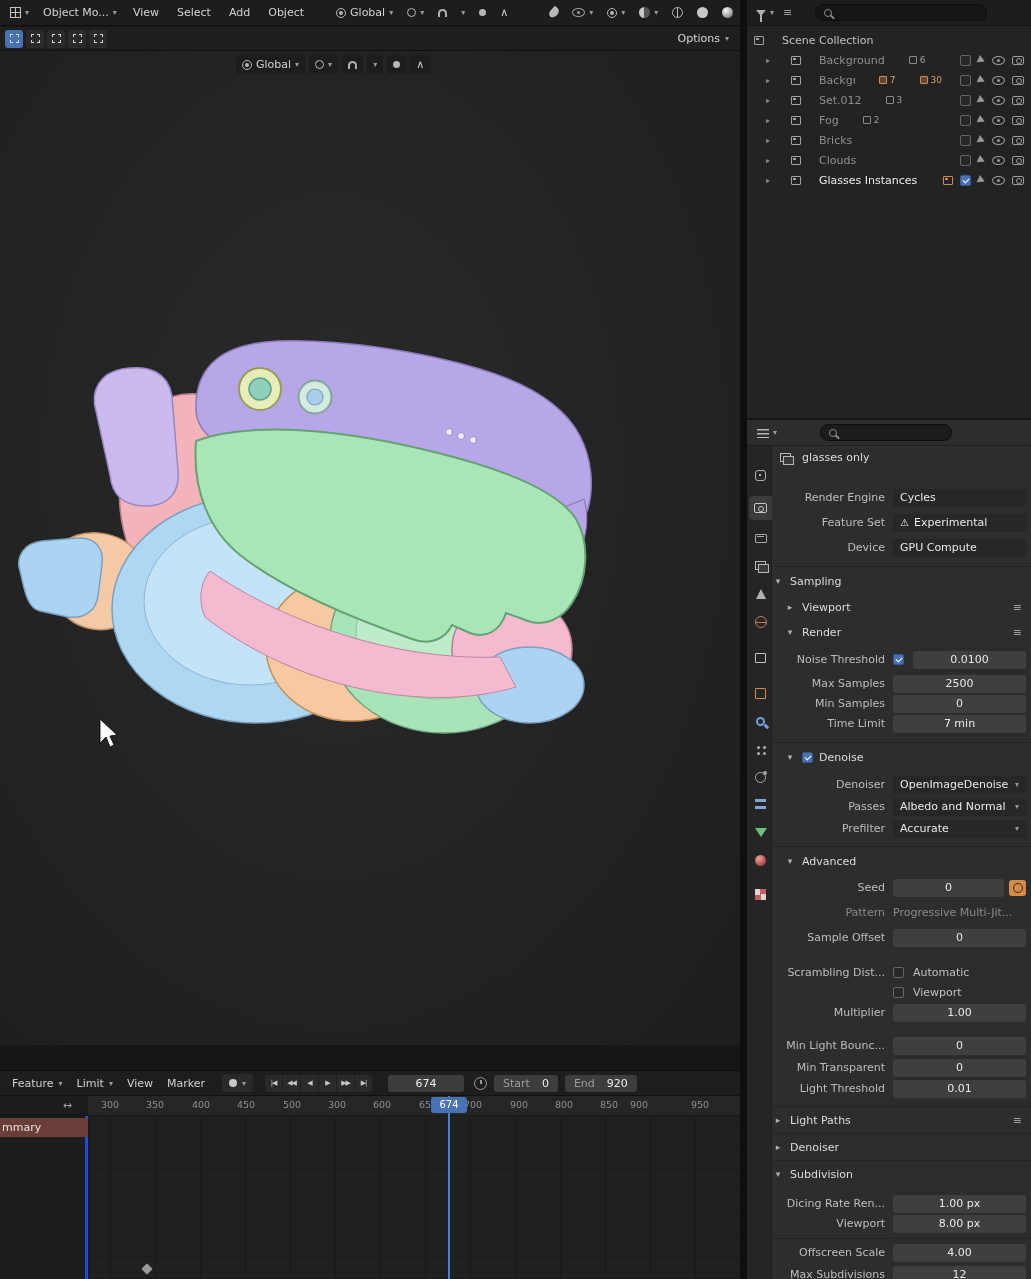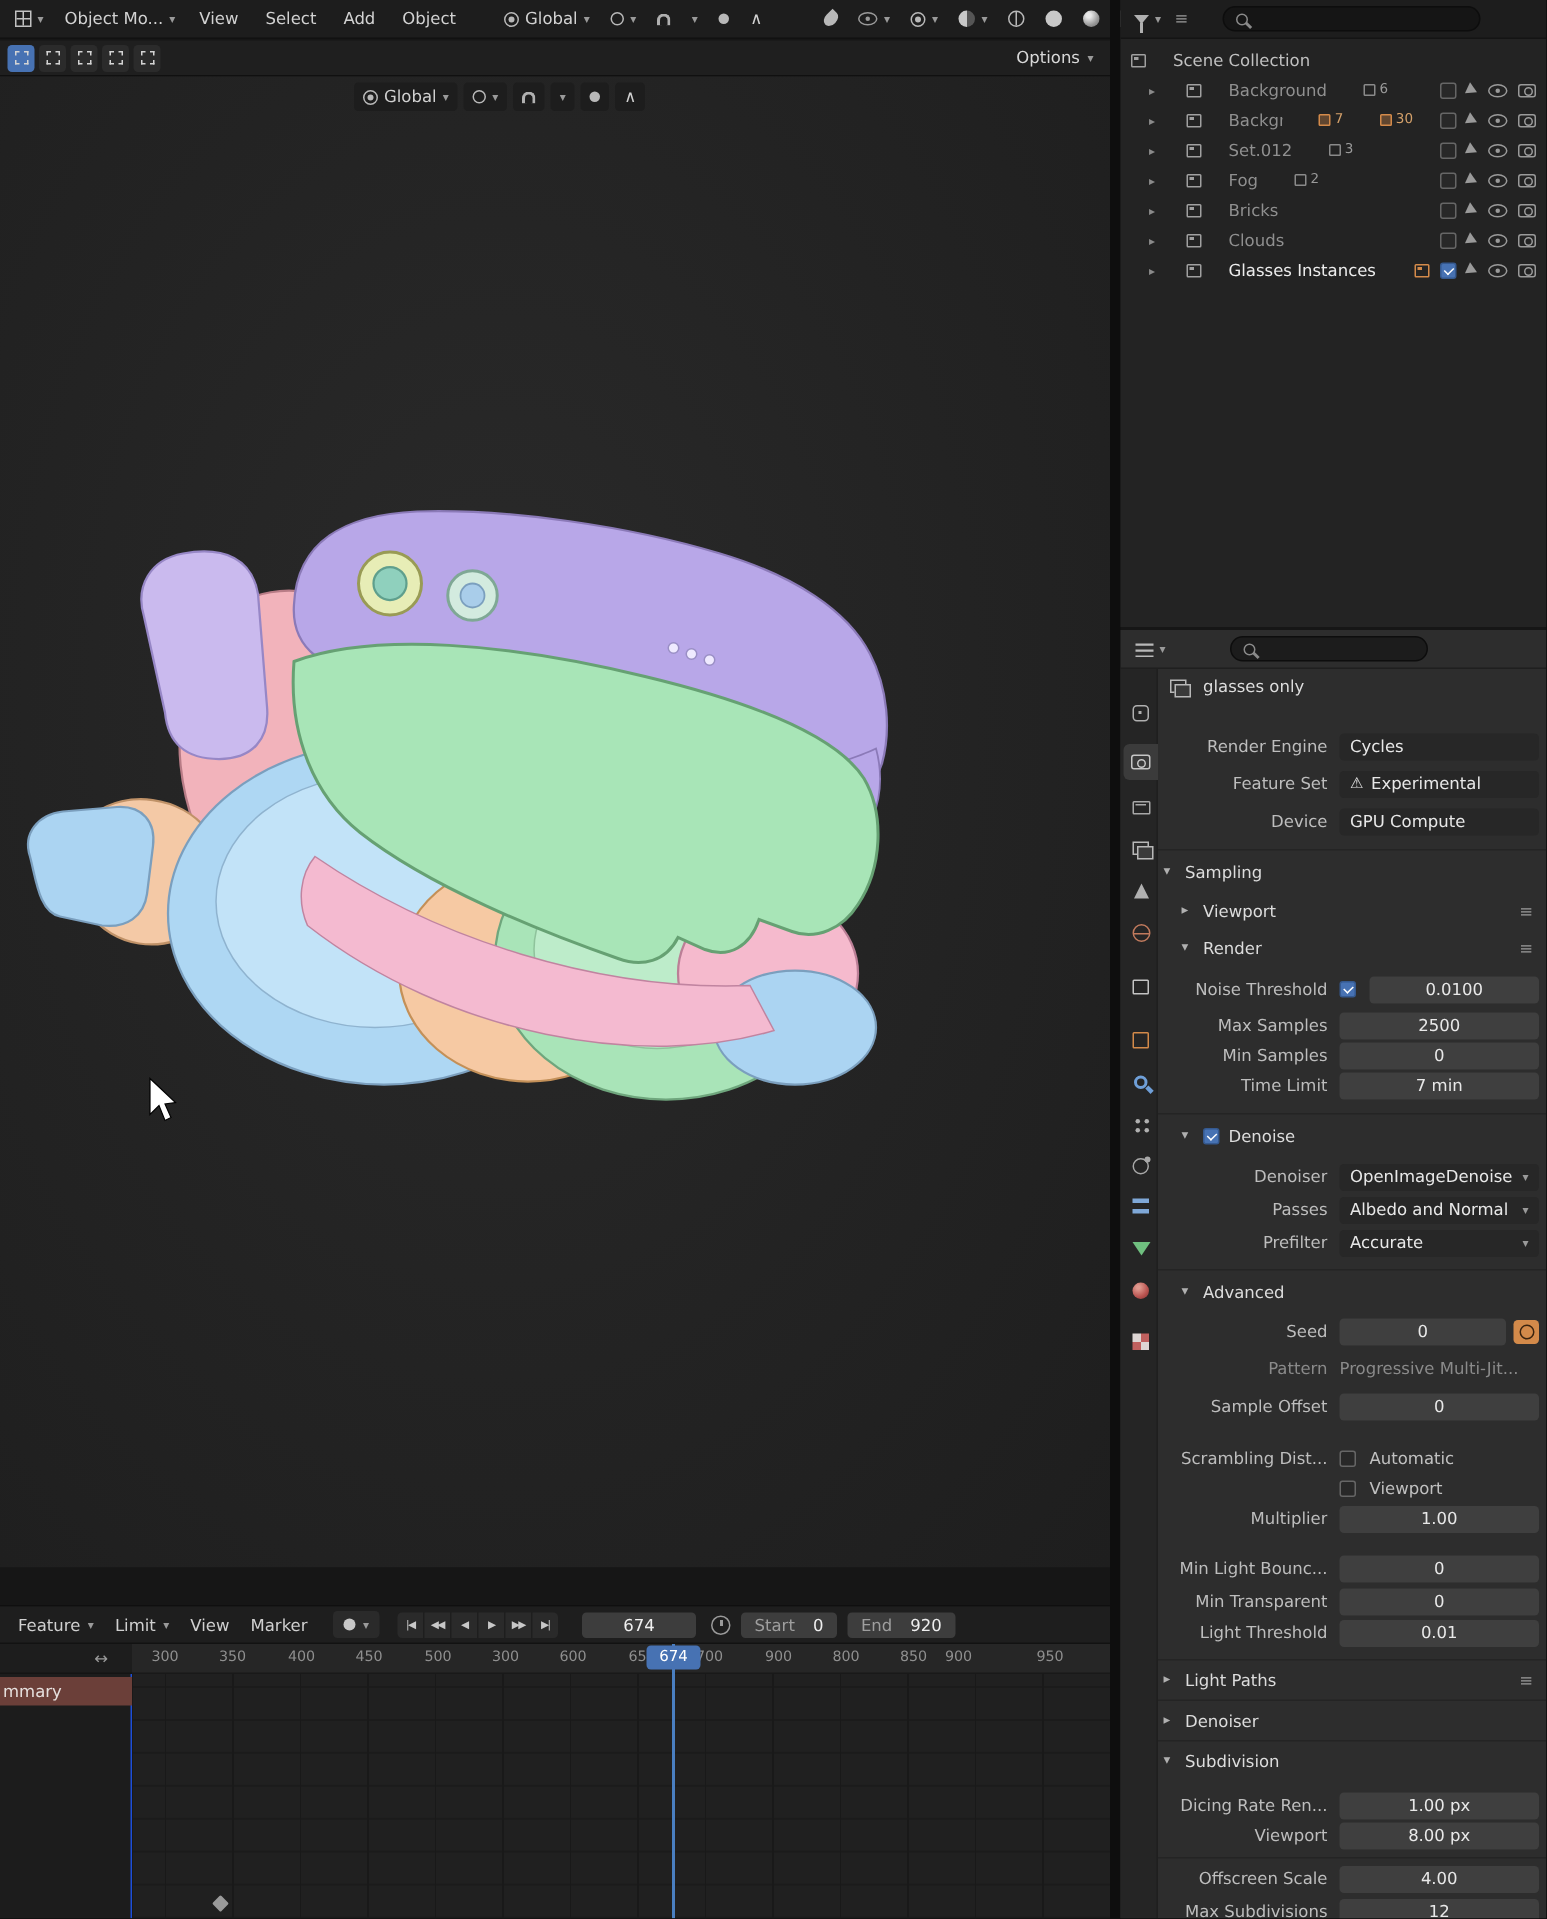--- a/index.html
+++ b/index.html
@@ -160,21 +160,21 @@
   .range-field .rl { color:#9e9e9e; } .range-field .rv { color:#eee; }
   .tl-ruler { position:absolute; top:51px; left:0; right:0; height:20px; background:#262626; border-bottom:1px solid #191919; }
   .tick { position:absolute; top:3px; width:34px; text-align:center; font-size:9.5px; color:#8f8f8f; }
   .chanhead { position:absolute; left:0; top:51px; width:88px; height:20px; background:#1d1d1d; border-bottom:1px solid #141414;
               display:flex; align-items:center; justify-content:flex-end; padding-right:16px; color:#9a9a9a; z-index:2; }
   .tl-body { position:absolute; top:71px; left:0; right:0; bottom:0; }
   .tl-keys { position:absolute; left:88px; right:0; top:0; bottom:0; background-color:#202020;
              background-image:repeating-linear-gradient(90deg,#191919 0 1px,transparent 1px 45px),
                               repeating-linear-gradient(0deg,#1b1b1b 0 1px,transparent 1px 22px);
              background-position:22px 0; }
-  .tl-chancol { position:absolute; left:0; top:0; width:88px; bottom:0; background:#1c1c1c; border-right:1px solid #1d4ed8; }
+  .tl-chancol { position:absolute; left:0; top:0; width:88px; bottom:0; background:#1c1c1c; border-right:3px solid #1d4ed8; }
   .summary-row { position:absolute; left:0; top:2px; width:88px; height:19px; background:#6b3f39; color:#e6e0de;
                  display:flex; align-items:center; padding-left:2px; }
   .playhead { position:absolute; left:448px; top:51px; width:2px; bottom:0; background:#4a7fc1; z-index:3; }
   .ph-badge { position:absolute; left:431px; top:52px; width:36px; height:16px; background:#4772b3; border-radius:3px;
               color:#fff; text-align:center; line-height:16px; font-size:10px; z-index:4; }
   .marker { position:absolute; left:143px; bottom:6px; width:8px; height:8px; background:#9a9a9a; transform:rotate(45deg); border-radius:1px; }
 </style>
 </head>
 <body>
 

